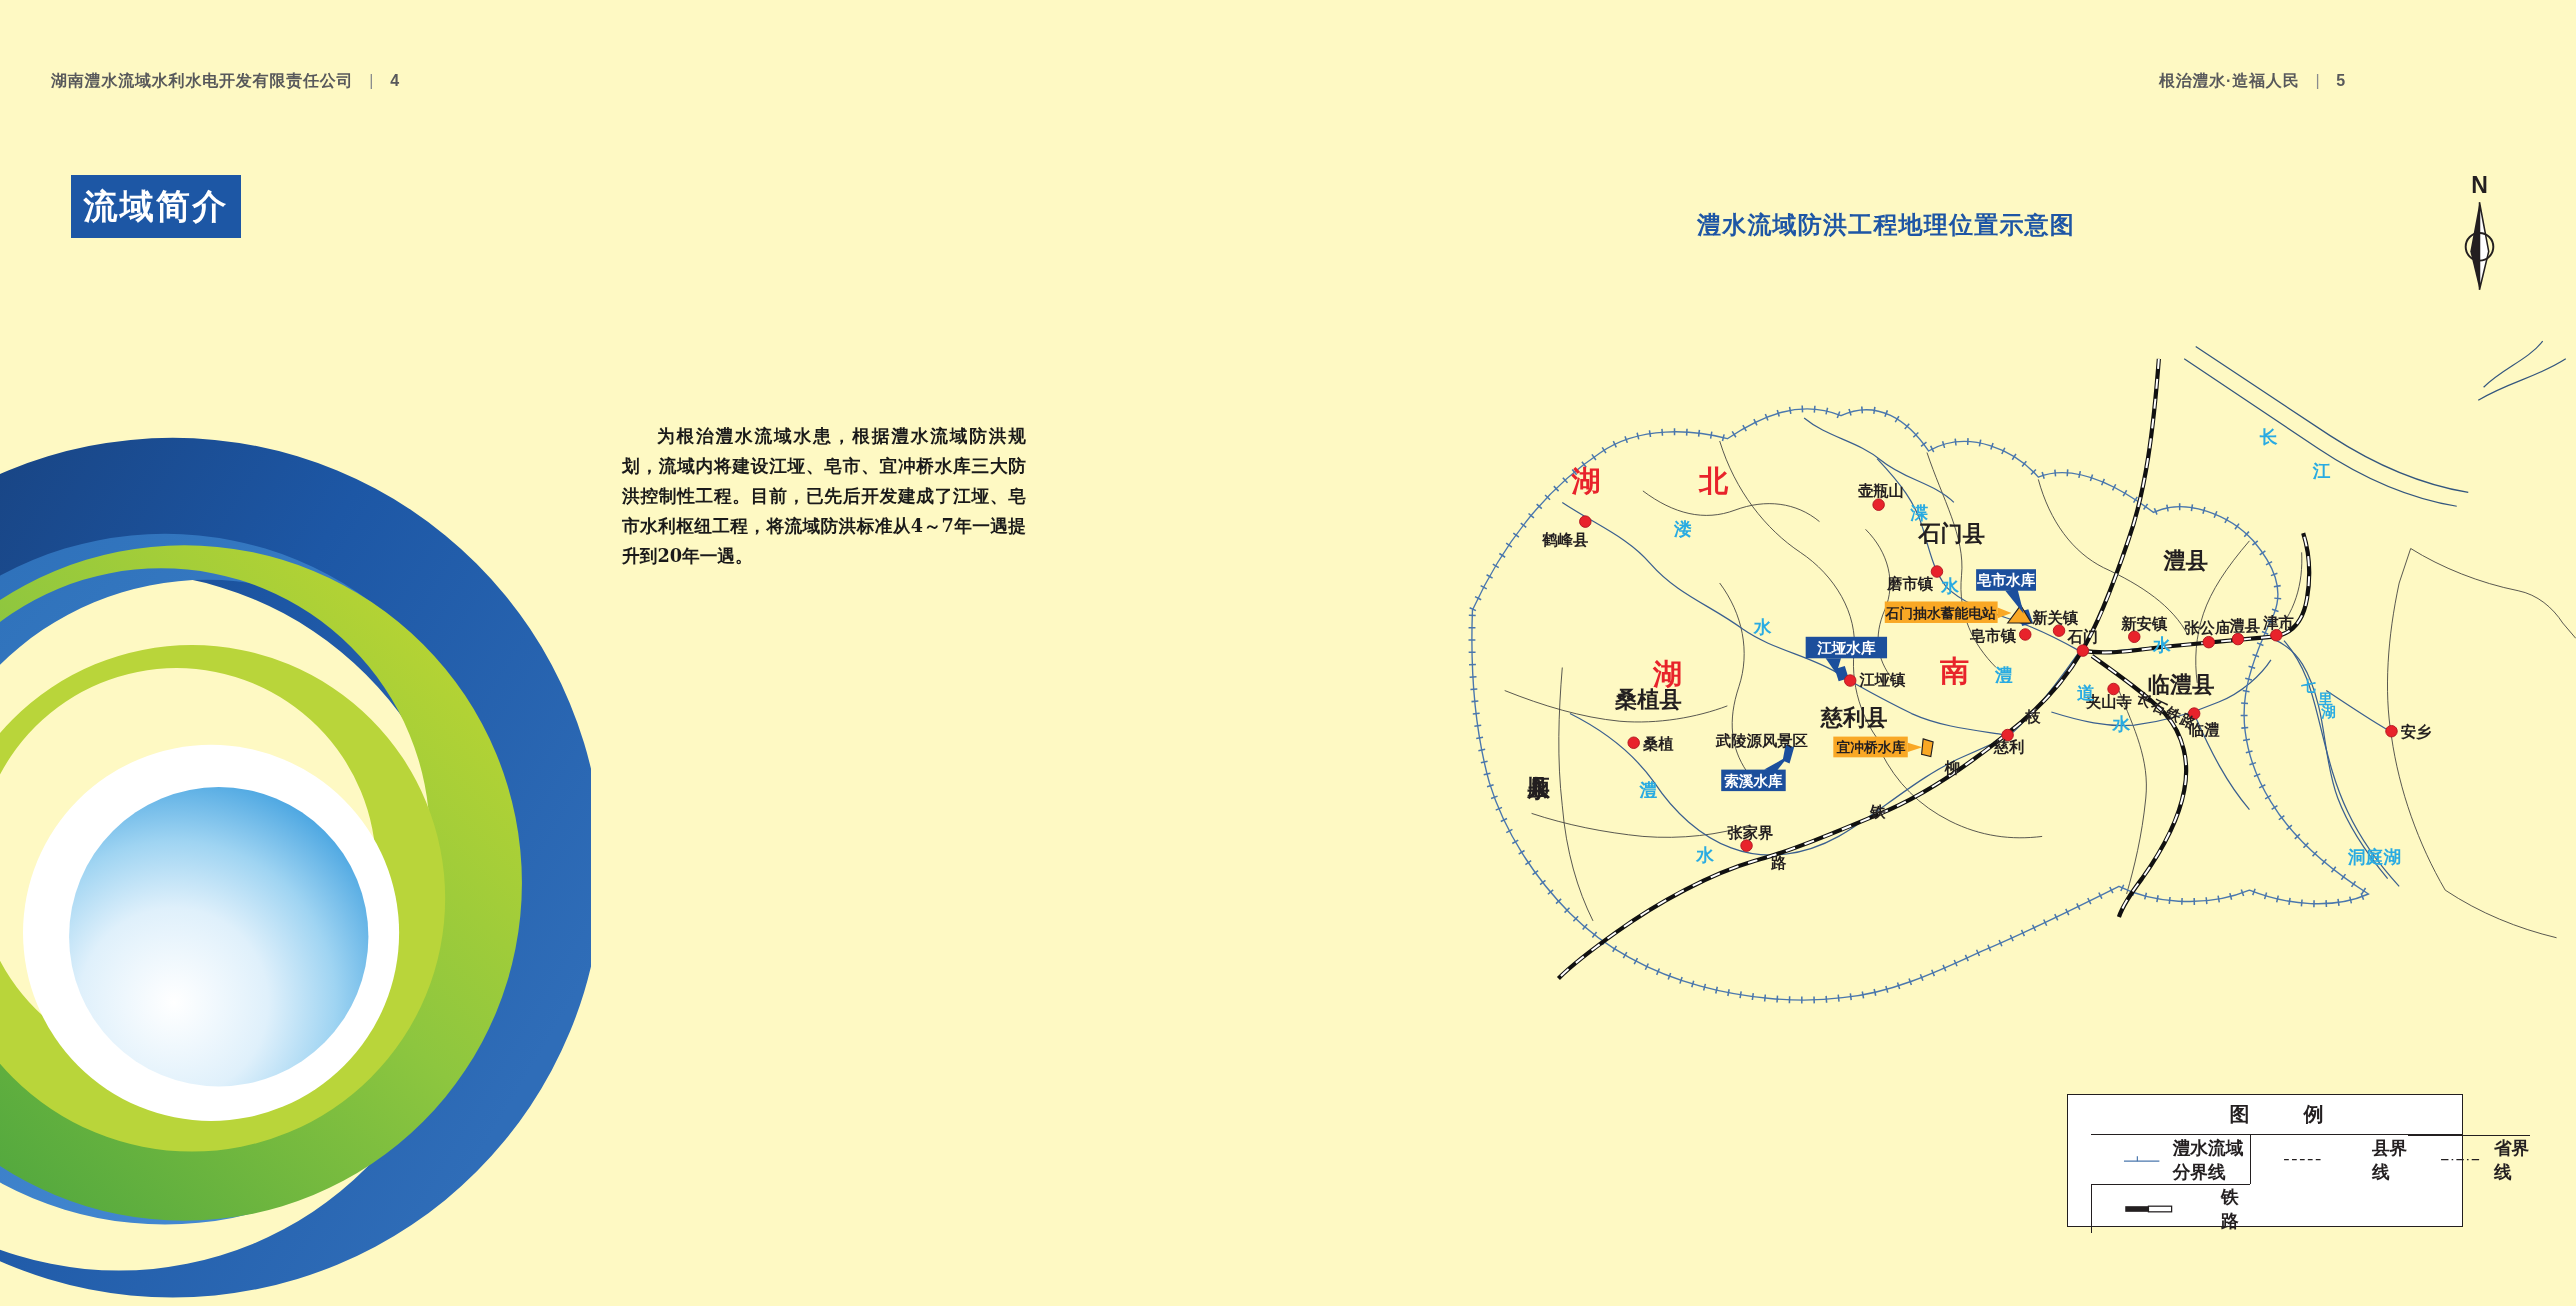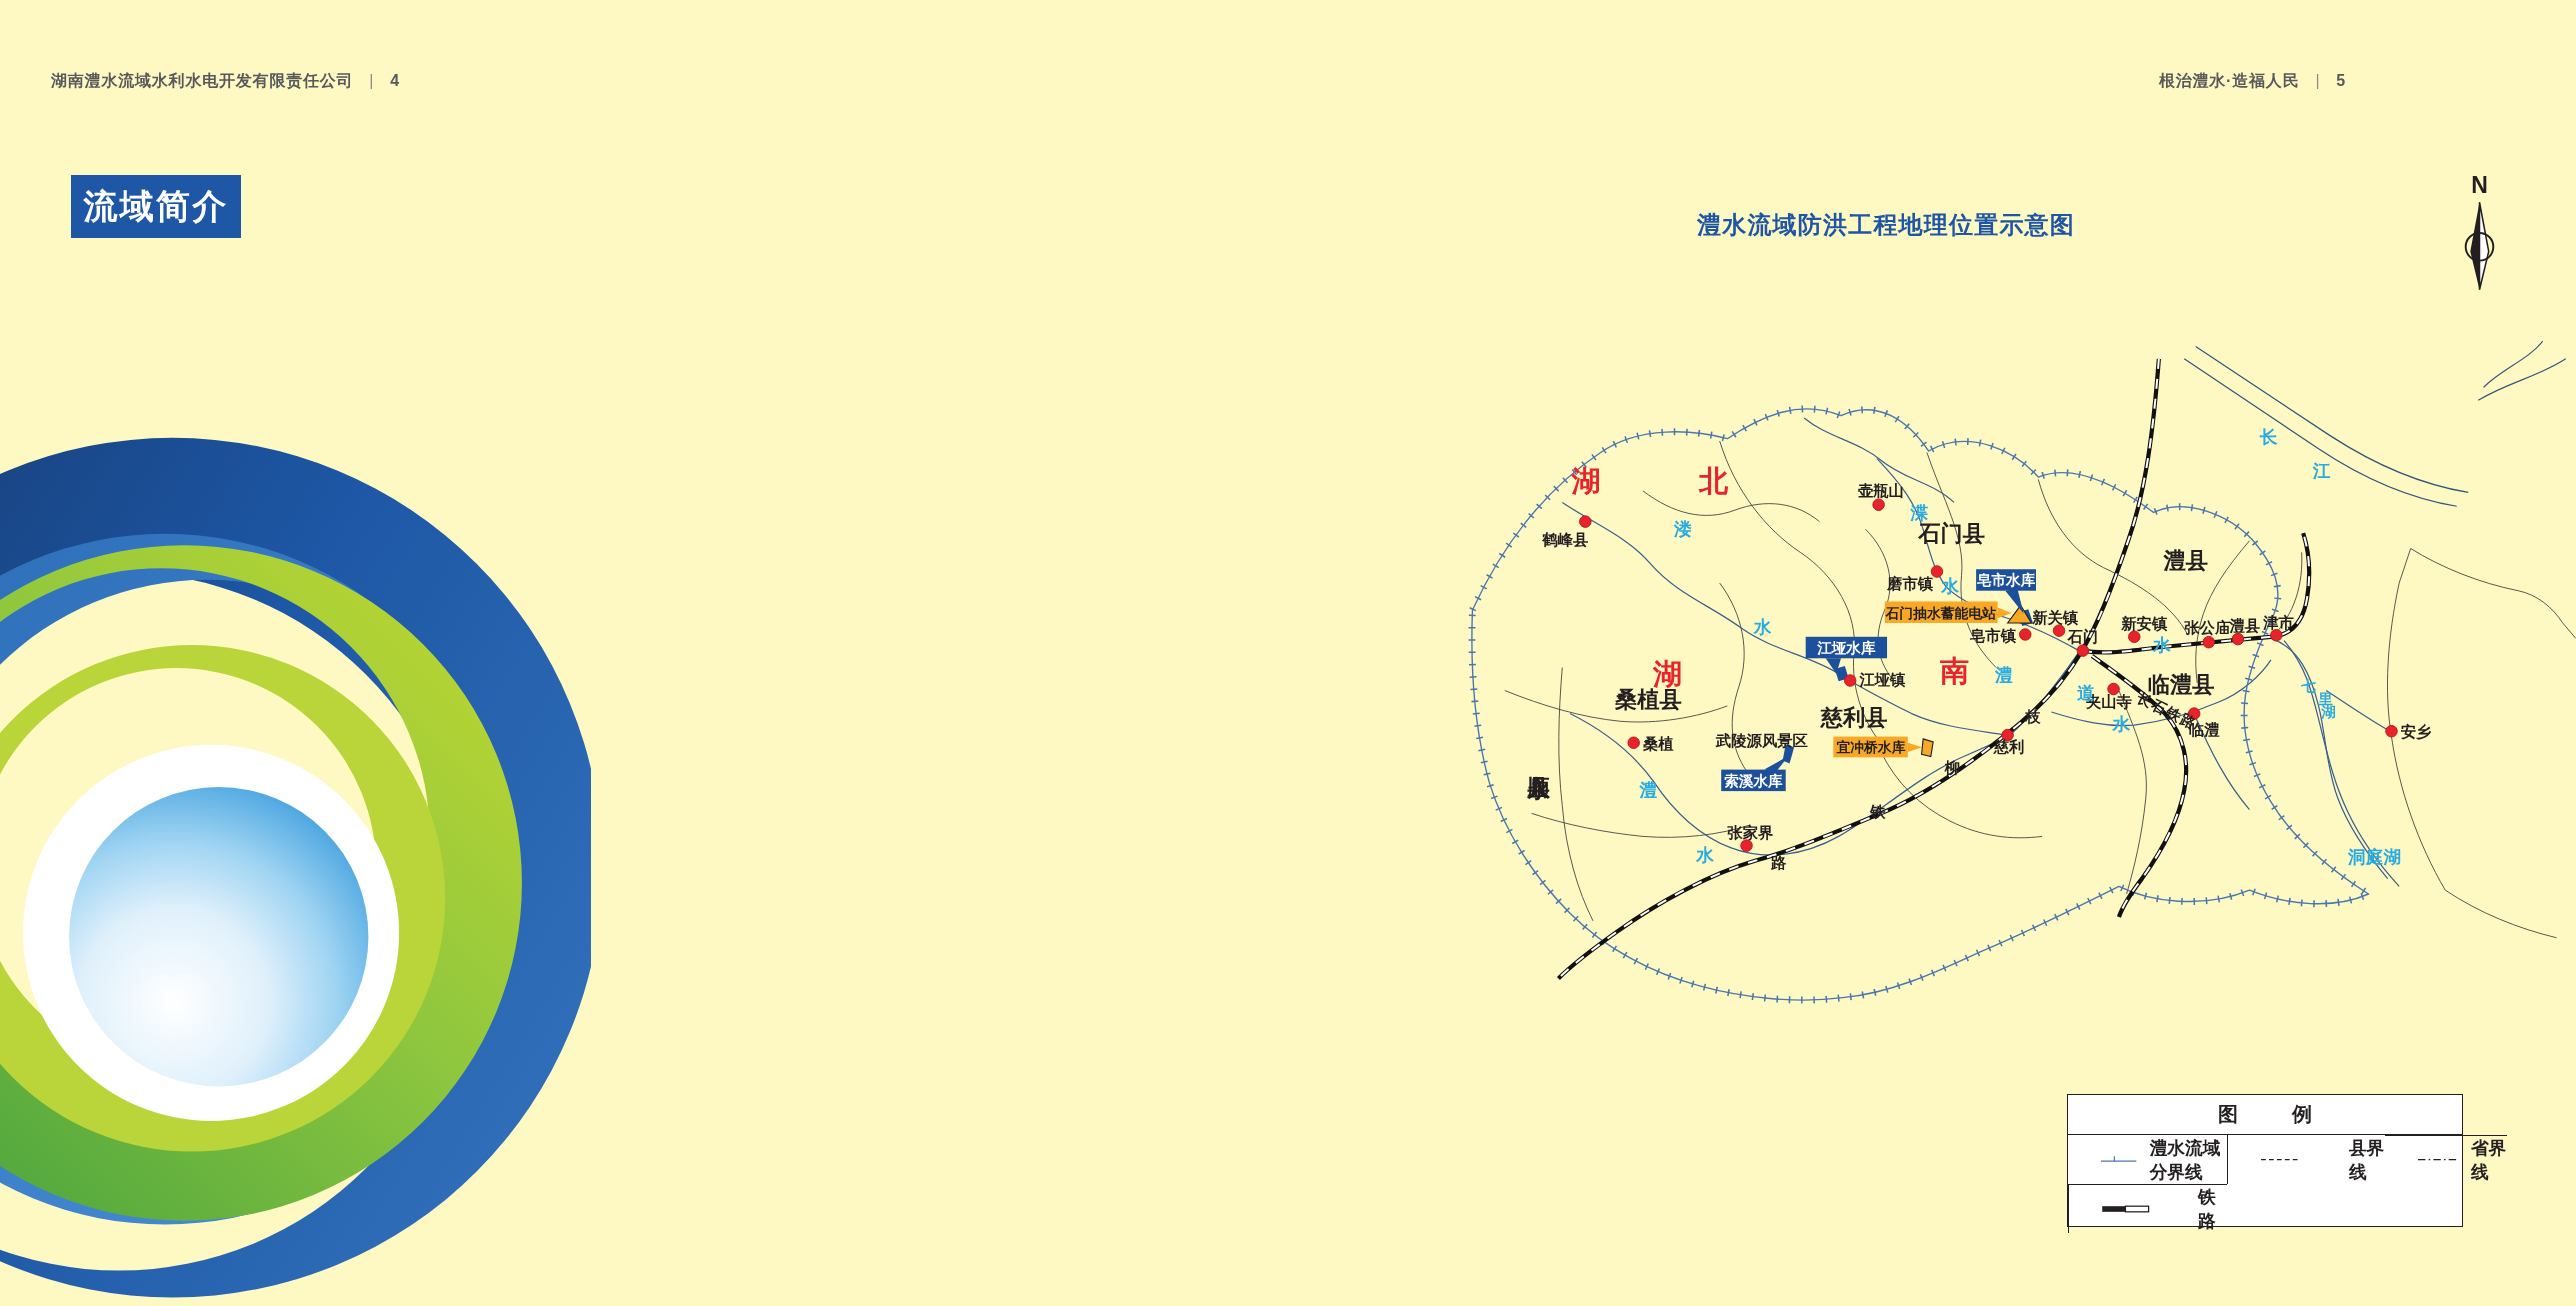--- a/index.html
+++ b/index.html
@@ -18,21 +18,21 @@
   .body-text p{margin:0 0 24.6px 0;font-family:"DejaVu Serif",serif;font-weight:bold;
     font-size:17.7px;line-height:30px;color:#1a1a1a;text-align:justify;text-indent:35px;}
   .logo{position:absolute;left:0;top:407px;}
   
   .map-title{position:absolute;left:1697px;top:181px;font-size:24px;font-weight:bold;
     color:#1e56a5;letter-spacing:1.2px;margin-top:28px;}
   .compass{position:absolute;left:2454px;top:170px;}
   .mapsvg{position:absolute;left:1420px;top:322px;}
   
   .legend{position:absolute;left:2067px;top:1094px;width:396px;height:133px;border:1.5px solid #231f20;
-    box-sizing:border-box;background:#fff;}
+    box-sizing:border-box;background:#fff;padding-left:23px;}
   .legend-title{height:39px;border-bottom:1.5px solid #231f20;display:flex;align-items:center;
     justify-content:center;font-size:20px;font-weight:bold;letter-spacing:17px;text-indent:17px;}
   .legend-grid{display:grid;grid-template-columns:1fr 1fr 1fr;grid-template-rows:1fr 1fr;height:91px;}
   .legend-cell{display:flex;align-items:center;padding-left:32px;gap:12.3px;box-sizing:border-box;}
   .legend-cell.c2{border-left:1.5px solid #231f20;gap:48px;}
   .legend-cell.r2{border-top:1.5px solid #231f20;}
   .legend-label{font-size:17.7px;font-weight:bold;color:#231f20;}
   
   .prov{font:bold 38px "Liberation Sans",sans-serif;fill:#e8232b;}
   .county{font:bold 29px "Liberation Sans",sans-serif;fill:#231f20;}
@@ -97,20 +97,21 @@
       <path fill="url(#greenG)" fill-rule="evenodd" d="M680,620 A440,440 0 1 0 -200,620 A440,440 0 1 0 680,620 Z
         M560,560 A350,350 0 1 1 -140,560 A350,350 0 1 1 560,560 Z"></path>
       <path fill="#b9d53a" fill-rule="evenodd" d="M580,640 A330,330 0 1 0 -80,640 A330,330 0 1 0 580,640 Z
         M490,600 A260,260 0 1 1 -30,600 A260,260 0 1 1 490,600 Z"></path>
       <circle cx="275" cy="685" r="245" fill="#ffffff"></circle>
       <circle cx="285" cy="690" r="195" fill="url(#ballG)"></circle>
     </g>
   </svg>
 
   <div class="body-text">
+    <p>为根治澧水流域水患，根据澧水流域防洪规划，流域内将建设江垭、皂市、宜冲桥水库三大防洪控制性工程。目前，已先后开发建成了江垭、皂市水利枢纽工程，将流域防洪标准从4～7年一遇提升到20年一遇。</p>
   </div>
 
   <div class="map-title">澧水流域防洪工程地理位置示意图</div>
 
   <svg class="compass" width="51" height="129" viewBox="0 0 66 168">
     <text x="33" y="30" text-anchor="middle" style="font:bold 30px 'Liberation Sans',sans-serif" fill="#231f20">N</text>
     <g>
       <path d="M33,42 L33,156 L21,106 Z" fill="#231f20"></path>
       <path d="M33,42 L45,106 L33,156 Z" fill="#ffffff" stroke="#231f20" stroke-width="2"></path>
       <circle cx="33" cy="100" r="18" fill="none" stroke="#231f20" stroke-width="2.5"></circle>

